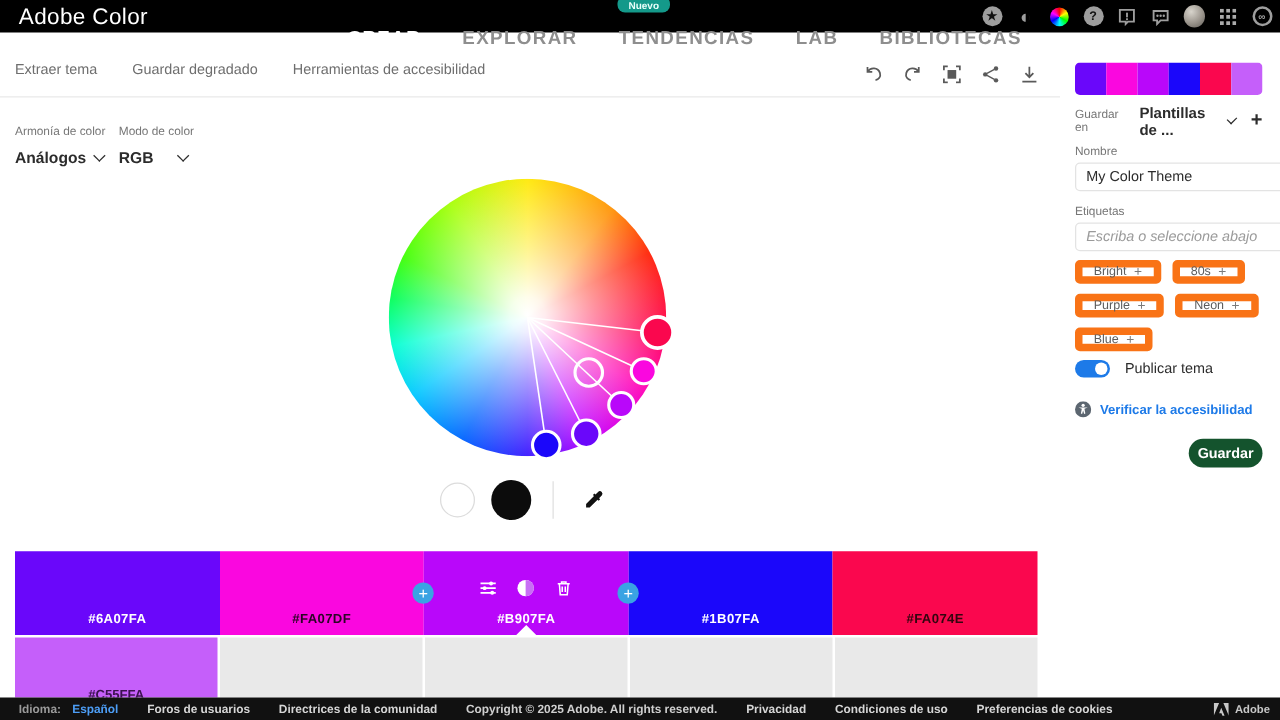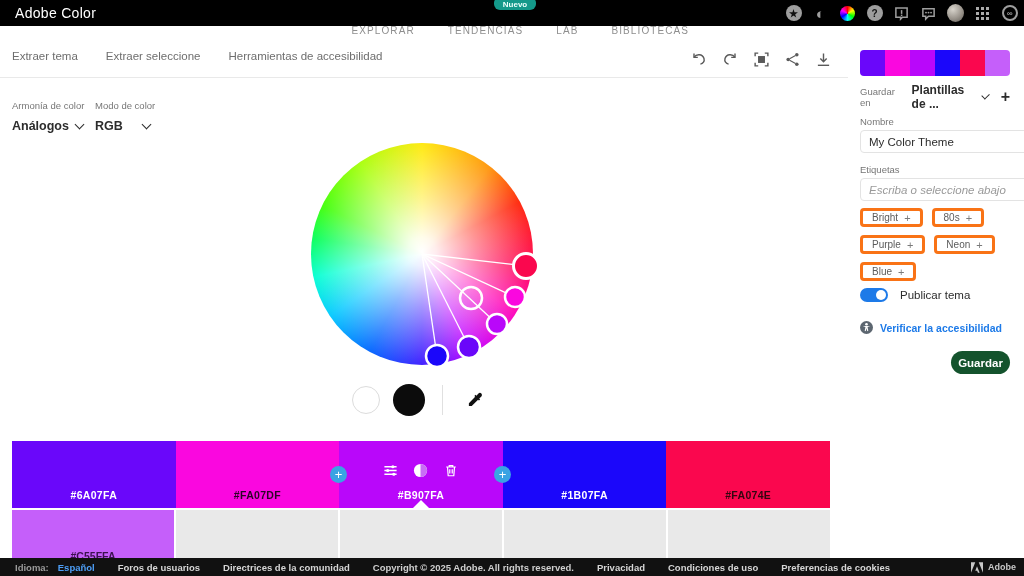--- a/index.html
+++ b/index.html
@@ -6,23 +6,23 @@
   html,body { background:#fff; }
   #app {
     position:relative; width:1024px; height:576px; background:#fff; overflow:hidden;
     font-family:"Liberation Sans", sans-serif; -webkit-font-smoothing:antialiased;
   }
   .abs { position:absolute; }
 
   
   .topbar { left:0; top:0; width:1024px; height:26px; background:#000; }
   .logo { left:15px; top:0; height:26px; display:flex; align-items:center;
-          color:#fff; font-size:14px; letter-spacing:.3px; }
+          color:#fff; font-size:18px; letter-spacing:.3px; }
   .nav { left:278px; top:0; height:26px; display:flex; align-items:center; gap:33px; }
-  .nav-item { font-size:10px; font-weight:normal; letter-spacing:1.1px; color:#8e8e8e; cursor:pointer;margin-top:34px; }
+  .nav-item { font-size:15px; font-weight:bold; letter-spacing:1.1px; color:#8e8e8e; cursor:pointer;margin-top:34px; }
   .nav-item.active { color:#fff; }
   .nuevo-badge { left:494px; top:-3px; width:42px; height:13px; background:#14998a;
     border-radius:6px; color:#eafffb; font-size:8px; font-weight:bold;
     display:flex; align-items:flex-end; justify-content:center; padding-bottom:1px; }
   .topicons { right:6px; top:0; height:26px; display:flex; align-items:center; gap:10px; }
   .ticon { width:17px; height:17px; display:flex; align-items:center; justify-content:center;
            color:#9e9e9e; font-size:13px; cursor:pointer; }
   .circ { width:16px; height:16px; border-radius:50%; display:flex; align-items:center; justify-content:center; }
   .circ.fill { background:#9e9e9e; color:#111; font-weight:bold; font-size:10px; }
   .wheel-mini { width:15px; height:15px; border-radius:50%;
@@ -73,21 +73,21 @@
   .saverow { left:860px; top:88px; width:150px; height:18px; display:flex; align-items:center; }
   .save-label { font-size:9.5px; color:#767676; margin-right:16px; }
   .save-value { font-size:12px; font-weight:bold; color:#2c2c2c; cursor:pointer; }
   .saverow .chev { margin-left:10px; border-color:#2c2c2c; }
   .plus-big { margin-left:12px; font-size:16px; color:#2c2c2c; font-weight:bold; cursor:pointer; line-height:1; }
   .fieldlabel { font-size:9.5px; color:#767676; }
   .sideinput { width:177px; height:23px; border:1px solid #e3e3e3; border-radius:4px; background:#fff;
     font-family:"Liberation Sans",sans-serif; font-size:11.5px; color:#2c2c2c; padding:0 8px; outline:none; }
   .sideinput::placeholder { color:#9a9a9a; font-style:italic; }
   .chips { left:860px; top:208px; width:160px; display:flex; flex-wrap:wrap; gap:8px 9px; }
-  .chip { height:19px; border:3px solid #f97316; border-radius:4px; background:#fff; display:flex;
+  .chip { height:19px; border:6px solid #f97316; border-radius:4px; background:#fff; display:flex;
     align-items:center; gap:6px; padding:0 9px; font-size:10px; color:#5c5c5c; cursor:pointer;text-align:right; }
   .chip .pl { font-size:11px; color:#7a7a7a; }
   .toggle-row { left:860px; top:288px; display:flex; align-items:center; gap:12px; }
   .toggle { width:28px; height:14px; border-radius:7px; position:relative; cursor:pointer; }
   .toggle .knob { position:absolute; right:2px; top:2px; width:10px; height:10px; border-radius:50%; background:#fff; }
   .toggle-label { font-size:11.5px; color:#2c2c2c; }
   .a11y-row { left:860px; top:321px; display:flex; align-items:center; gap:7px; cursor:pointer; }
   .a11y-link { font-size:10.5px; font-weight:bold; }
   .save-btn { left:951px; top:351px; width:59px; height:23px; border:none; border-radius:12px;
     color:#fff; font-size:11.5px; font-weight:bold; cursor:pointer; font-family:"Liberation Sans",sans-serif; }
@@ -179,21 +179,21 @@
           </g>
         </svg>
     </span>
     <span class="ticon">
       <span class="cc-logo">∞</span>
     </span>
   </div>
 
   <div class="abs tabrow">
     <span class="tab">Extraer tema</span>
-    <span class="tab">Extraer seleccione</span>
+    <span class="tab">Guardar degradado</span>
     <span class="tab">Herramientas de accesibilidad</span>
   </div>
   <div class="abs tab-divider"></div>
 
   <div class="abs toolbar">
     <span class="tbicon">
       <svg width="16" height="16" viewBox="0 0 16 16" fill="none" stroke="#5a5a5a" stroke-width="1.4">
           <path d="M3.2 6.2c2-3.4 8.3-3.6 9.8 1.3 0.8 2.8-1 5.2-3.6 5.6"></path>
           <path d="M3 2.6v3.8h3.8"></path>
         </svg>

